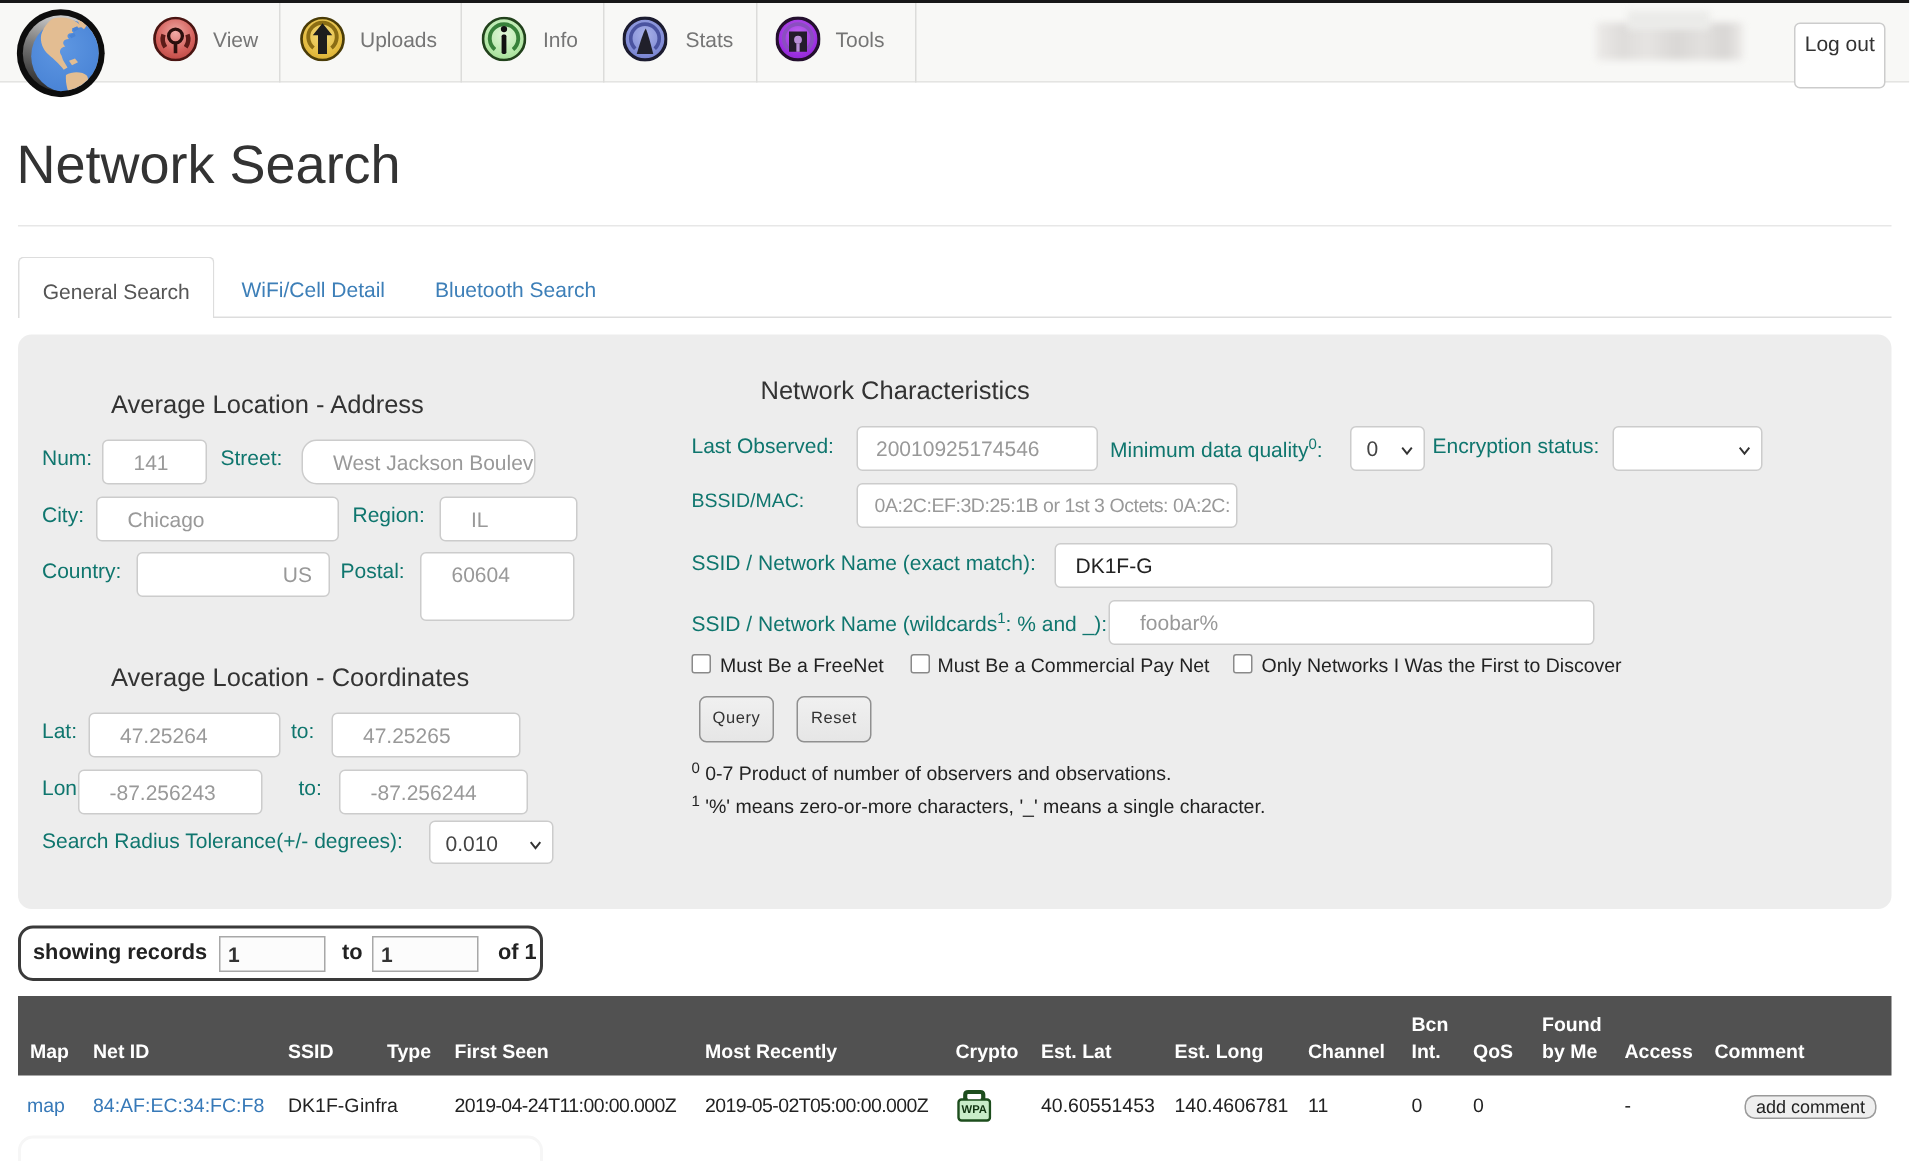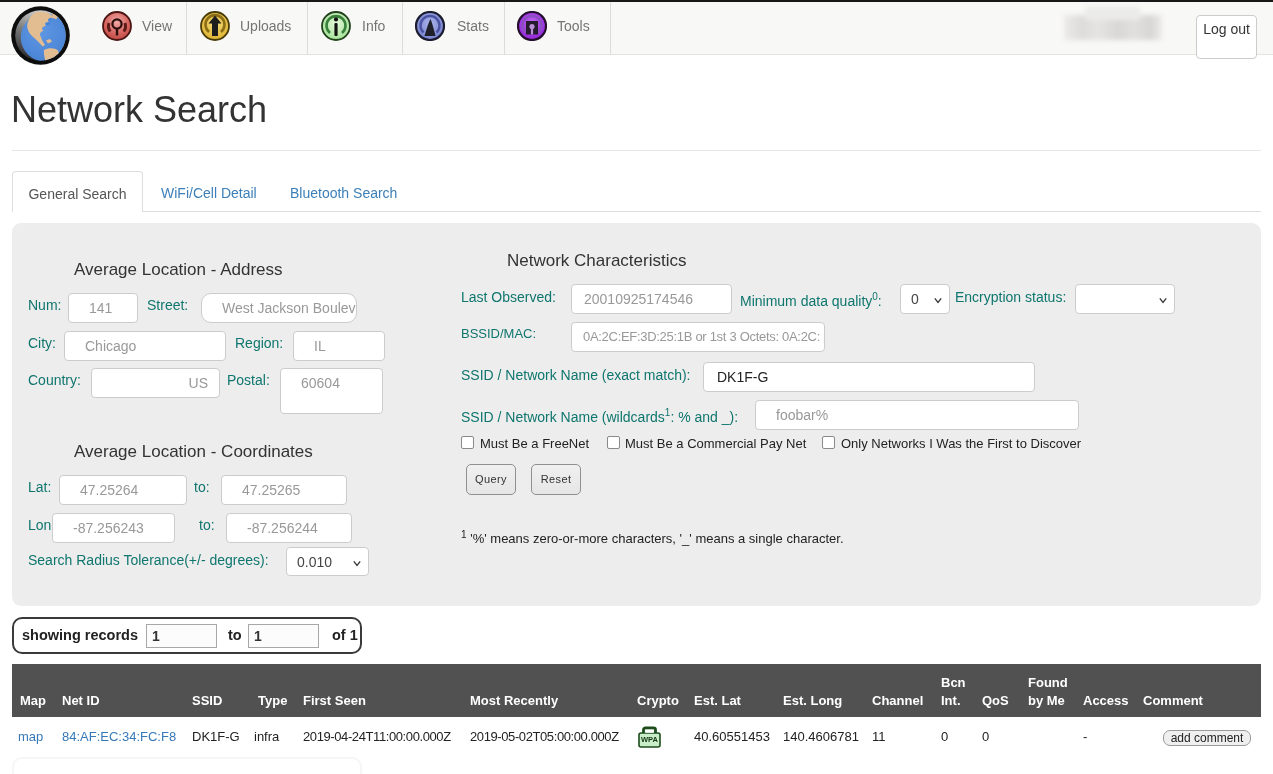--- a/index.html
+++ b/index.html
@@ -230,32 +230,33 @@
       </svg>
   </div>
 
   <div class="abs lbl" style="left:461px; top:327px; font-size:13px;">BSSID/MAC:</div>
   <div class="abs inp ph" style="left:571px; top:322px; width:254px; height:30px; font-size:13px; letter-spacing:-0.3px; padding:0 11px;">0A:2C:EF:3D:25:1B or 1st 3 Octets: 0A:2C:</div>
 
   <div class="abs lbl" style="left:461px; top:368px;">SSID / Network Name (exact match):</div>
   <div class="abs inp" style="left:703px; top:362px; width:332px; height:30px; color:#222; padding:0 13px;">DK1F-G</div>
 
   <div class="abs lbl" style="left:461px; top:406px;">SSID / Network Name (wildcards<sup>1</sup>: % and _):</div>
-  <div class="abs inp ph" style="left:755px; top:400px; width:324px; height:30px;">foobar%</div>
+  <div class="abs inp ph" style="left:739px; top:400px; width:324px; height:30px;">foobar%</div>
 
   <div class="abs cb" style="left:461px; top:436px;"></div>
   <div class="abs cbl" style="left:480px; top:437px;">Must Be a FreeNet</div>
   <div class="abs cb" style="left:607px; top:436px;"></div>
   <div class="abs cbl" style="left:625px; top:437px;">Must Be a Commercial Pay Net</div>
   <div class="abs cb" style="left:822px; top:436px;"></div>
   <div class="abs cbl" style="left:841px; top:437px;">Only Networks I Was the First to Discover</div>
 
   <div class="abs btn" style="left:466px; top:464px; width:50px; height:31px;">Query</div>
   <div class="abs btn" style="left:531px; top:464px; width:50px; height:31px;">Reset</div>
 
+  <div class="abs fn" style="left:461px; top:506px;"><sup>0</sup> 0-7 Product of number of observers and observations.</div>
   <div class="abs fn" style="left:461px; top:528px;"><sup>1</sup> '%' means zero-or-more characters, '_' means a single character.</div>
 
   <div class="abs" id="showbox"></div>
   <div class="abs sr-lbl" style="left:22px; top:628px;">showing records</div>
   <div class="abs sr-inp" style="left:146px; top:624px; width:71px; height:24px;">1</div>
   <div class="abs sr-lbl" style="left:228px; top:628px;">to</div>
   <div class="abs sr-inp" style="left:248px; top:624px; width:71px; height:24px;">1</div>
   <div class="abs sr-lbl" style="left:332px; top:628px;">of 1</div>
 
   <div class="abs" id="thead"></div>
@@ -271,21 +272,21 @@
   <div class="th" style="left:872px;">Channel</div>
   <div class="th2" style="left:941px;">Bcn<br>Int.</div>
   <div class="th" style="left:982px;">QoS</div>
   <div class="th2" style="left:1028px;">Found<br>by Me</div>
   <div class="th" style="left:1083px;">Access</div>
   <div class="th" style="left:1143px;">Comment</div>
 
   <div class="td tdl" style="left:18px;">map</div>
   <div class="td tdl" style="left:62px;">84:AF:EC:34:FC:F8</div>
   <div class="td" style="left:192px;">DK1F-G</div>
-  <div class="td" style="left:254px;">infra</div>
+  <div class="td" style="left:240px;">infra</div>
   <div class="td dt" style="left:303px;">2019-04-24T11:00:00.000Z</div>
   <div class="td dt" style="left:470px;">2019-05-02T05:00:00.000Z</div>
   <svg class="abs" style="left:638px; top:725px;" width="23" height="23" viewBox="0 0 23 23">
     <rect x="1" y="8" width="21" height="14" rx="2" fill="#c9ecc9" stroke="#1d4d1d" stroke-width="1.6"></rect>
     <path d="M5.5 8 V4.8 Q5.5 3 7.5 3 L15.5 3 Q17.5 3 17.5 4.8 V8" fill="none" stroke="#1d4d1d" stroke-width="2.8"></path>
     <rect x="7.2" y="4.6" width="8.6" height="3.2" fill="#fff"></rect>
     <text x="11.5" y="17" font-size="7.5" font-weight="bold" fill="#113311" text-anchor="middle" font-family="Liberation Sans,sans-serif">WPA</text>
   </svg>
   <div class="td" style="left:694px;">40.60551453</div>
   <div class="td" style="left:783px;">140.4606781</div>

